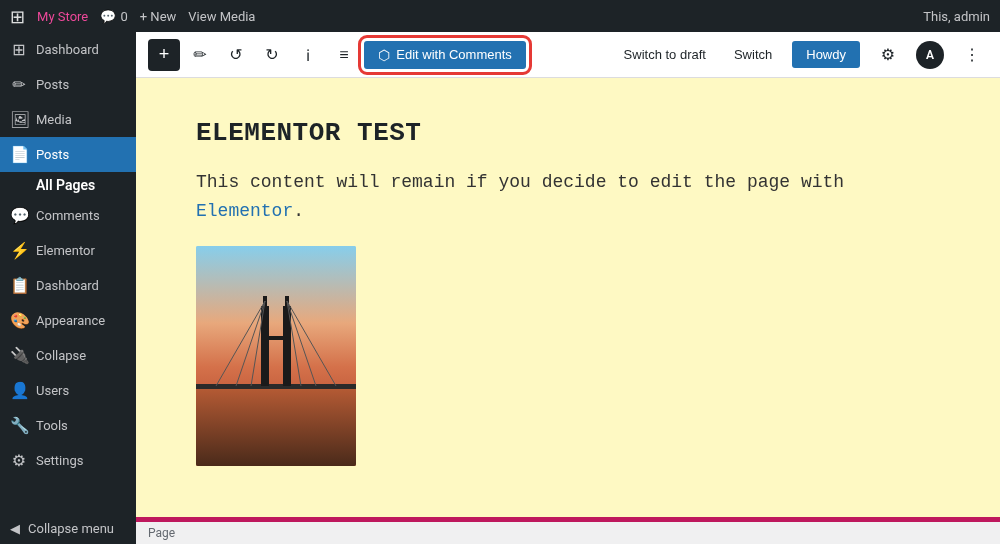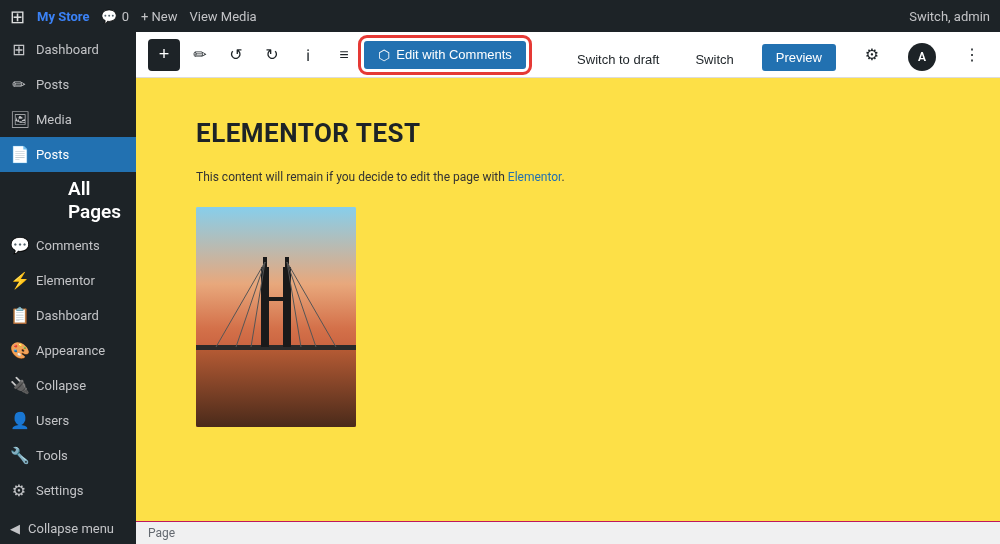--- a/index.html
+++ b/index.html
@@ -11,21 +11,21 @@
       height: 32px;
       display: flex;
       align-items: center;
       padding: 0 10px;
       color: #fff;
       flex-shrink: 0;
       gap: 12px;
       font-size: 13px;
     }
     .adminbar-item { color: #c3c4c7; cursor: pointer; display: flex; align-items: center; gap: 4px; font-size: 13px; }
-    .adminbar-site { color: #3b82f6; font-weight: 700; }
+    .adminbar-site { color: #ec4899; font-weight: 400; }
     .adminbar-right { margin-left: auto; color: #c3c4c7; }
 
     
     #main-layout {
       display: flex;
       flex: 1;
       overflow: hidden;
     }
 
     
@@ -48,22 +48,21 @@
       white-space: nowrap;
     }
     .sidebar-item.active { background: #2271b1; color: #fff; }
     .sidebar-item .icon { font-size: 16px; width: 18px; text-align: center; flex-shrink: 0; }
     .sidebar-submenu { padding: 0; }
     .sidebar-subitem {
       display: block;
       padding: 5px 10px 5px 36px;
       color: #c3c4c7;
       cursor: pointer;
-      font-size: 19px;
-      margin-left: 32px;
+      font-size: 14px;
     }
     .sidebar-subitem.active { color: #fff; font-weight: 600; }
     .collapse-menu {
       margin-top: auto;
       display: flex;
       align-items: center;
       gap: 8px;
       padding: 8px 10px;
       color: #c3c4c7;
       cursor: pointer;
@@ -114,22 +113,22 @@
       cursor: pointer;
       font-size: 13px;
       display: flex; align-items: center; gap: 6px;
       font-weight: 500;
       outline: 3px solid #e53935;
       outline-offset: 3px;
     }
     .toolbar-right {
       margin-left: auto;
       display: flex;
-      align-items: flex-end;
-      gap: 20px;
+      align-items: center;
+      gap: 12px;
     }
     .toolbar-text-btn {
       background: none; border: none; cursor: pointer;
       color: #1d2327; font-size: 13px; padding: 4px 8px;
     }
     .update-btn {
       background: #2271b1; color: #fff;
       border: none; border-radius: 3px;
       padding: 6px 14px; cursor: pointer;
       font-size: 13px; font-weight: 500;
@@ -145,34 +144,35 @@
       border-radius: 50%;
       background: #1d2327;
       display: flex; align-items: center; justify-content: center;
       color: #fff; font-size: 12px; font-weight: 600; cursor: pointer;
     }
 
     
     #page-editor {
       flex: 1;
       overflow-y: auto;
-      background: #fde047;
+      background: #fef9c3;
       margin: 0;
       padding: 40px 60px;
+      font-family: Liberation Mono, monospace;
     }
     .page-title {
       font-size: 26px;
       font-weight: 700;
       color: #1d2327;
       margin-bottom: 20px;
       letter-spacing: 0.5px;
     }
     .page-content-text {
       color: #333;
-      font-size: 12px;
+      font-size: 18px;
       margin-bottom: 20px;
       line-height: 1.6;
     }
     .page-content-text a { color: #2271b1; }
     .page-image {
       width: 160px;
       height: 220px;
       border-radius: 2px;
       overflow: hidden;
     }
@@ -202,37 +202,37 @@
       height: 60%;
       background: #2a2a2a;
     }
 
     
     #status-bar {
       background: #f0f0f1;
       padding: 4px 12px;
       font-size: 12px;
       color: #646970;
-      border-top: 1px solid #be185d;
+      border-top: 5px solid #be185d;
       flex-shrink: 0;
     }
   </style>
 </head>
 <body>
 
 <div id="wpadminbar">
   <span style="font-size:18px; color:#fff; opacity:0.85;">⊞</span>
   <span class="adminbar-item adminbar-site">My Store</span>
   <span class="adminbar-item">
     <span>💬</span>
     <span>0</span>
   </span>
   <span class="adminbar-item">+ New</span>
   <span class="adminbar-item">View Media</span>
-  <span class="adminbar-right">Switch, admin</span>
+  <span class="adminbar-right">This, admin</span>
 </div>
 
 <div id="main-layout">
 
   <nav id="sidebar">
     <div class="sidebar-item">
       <span class="icon">⊞</span>
       <span>Dashboard</span>
     </div>
     <div class="sidebar-item">
@@ -311,21 +311,21 @@
       </button>
 
       <button class="edit-elementor-btn">
         <span style="font-size:14px;">⬡</span>
         <span>Edit with Comments</span>
       </button>
 
       <div class="toolbar-right">
         <button class="toolbar-text-btn">Switch to draft</button>
         <button class="toolbar-text-btn">Switch</button>
-        <button class="update-btn">Preview</button>
+        <button class="update-btn">Howdy</button>
         <button class="toolbar-icon-btn" title="Settings">
           <span>⚙</span>
         </button>
         <div class="toolbar-avatar">
           <span>A</span>
         </div>
         <button class="toolbar-icon-btn" title="More options">
           <span>⋮</span>
         </button>
       </div>

